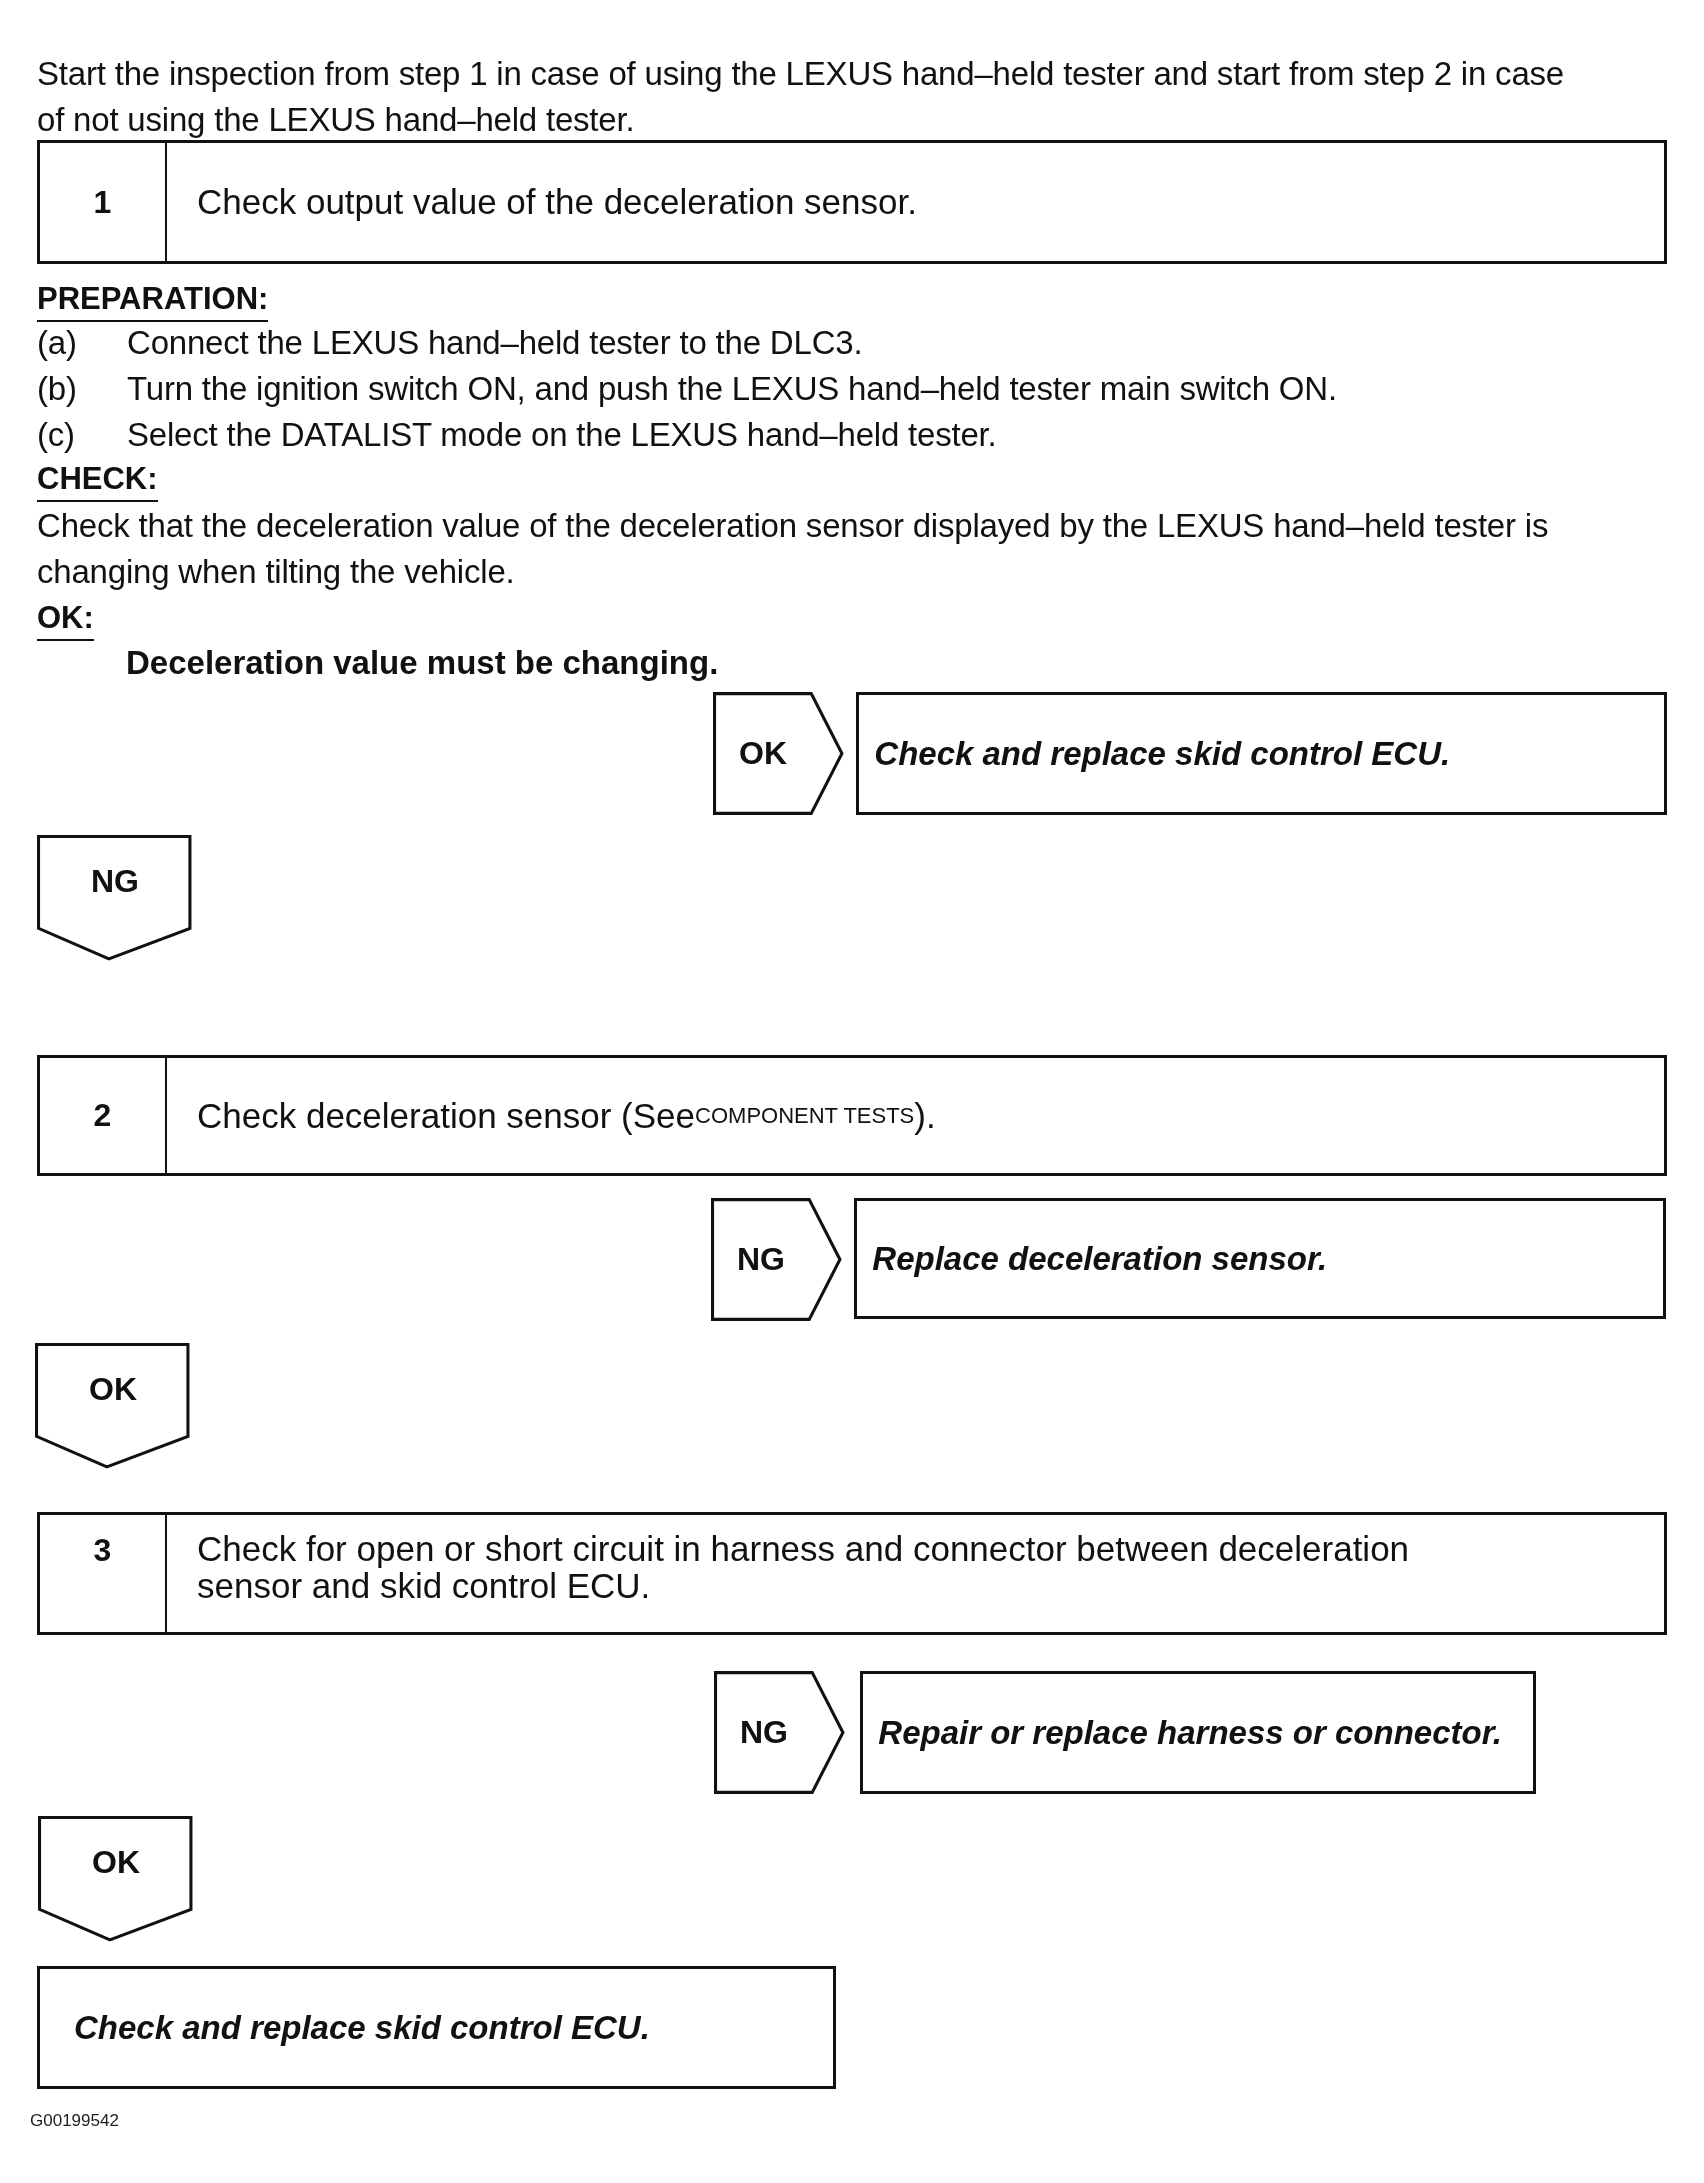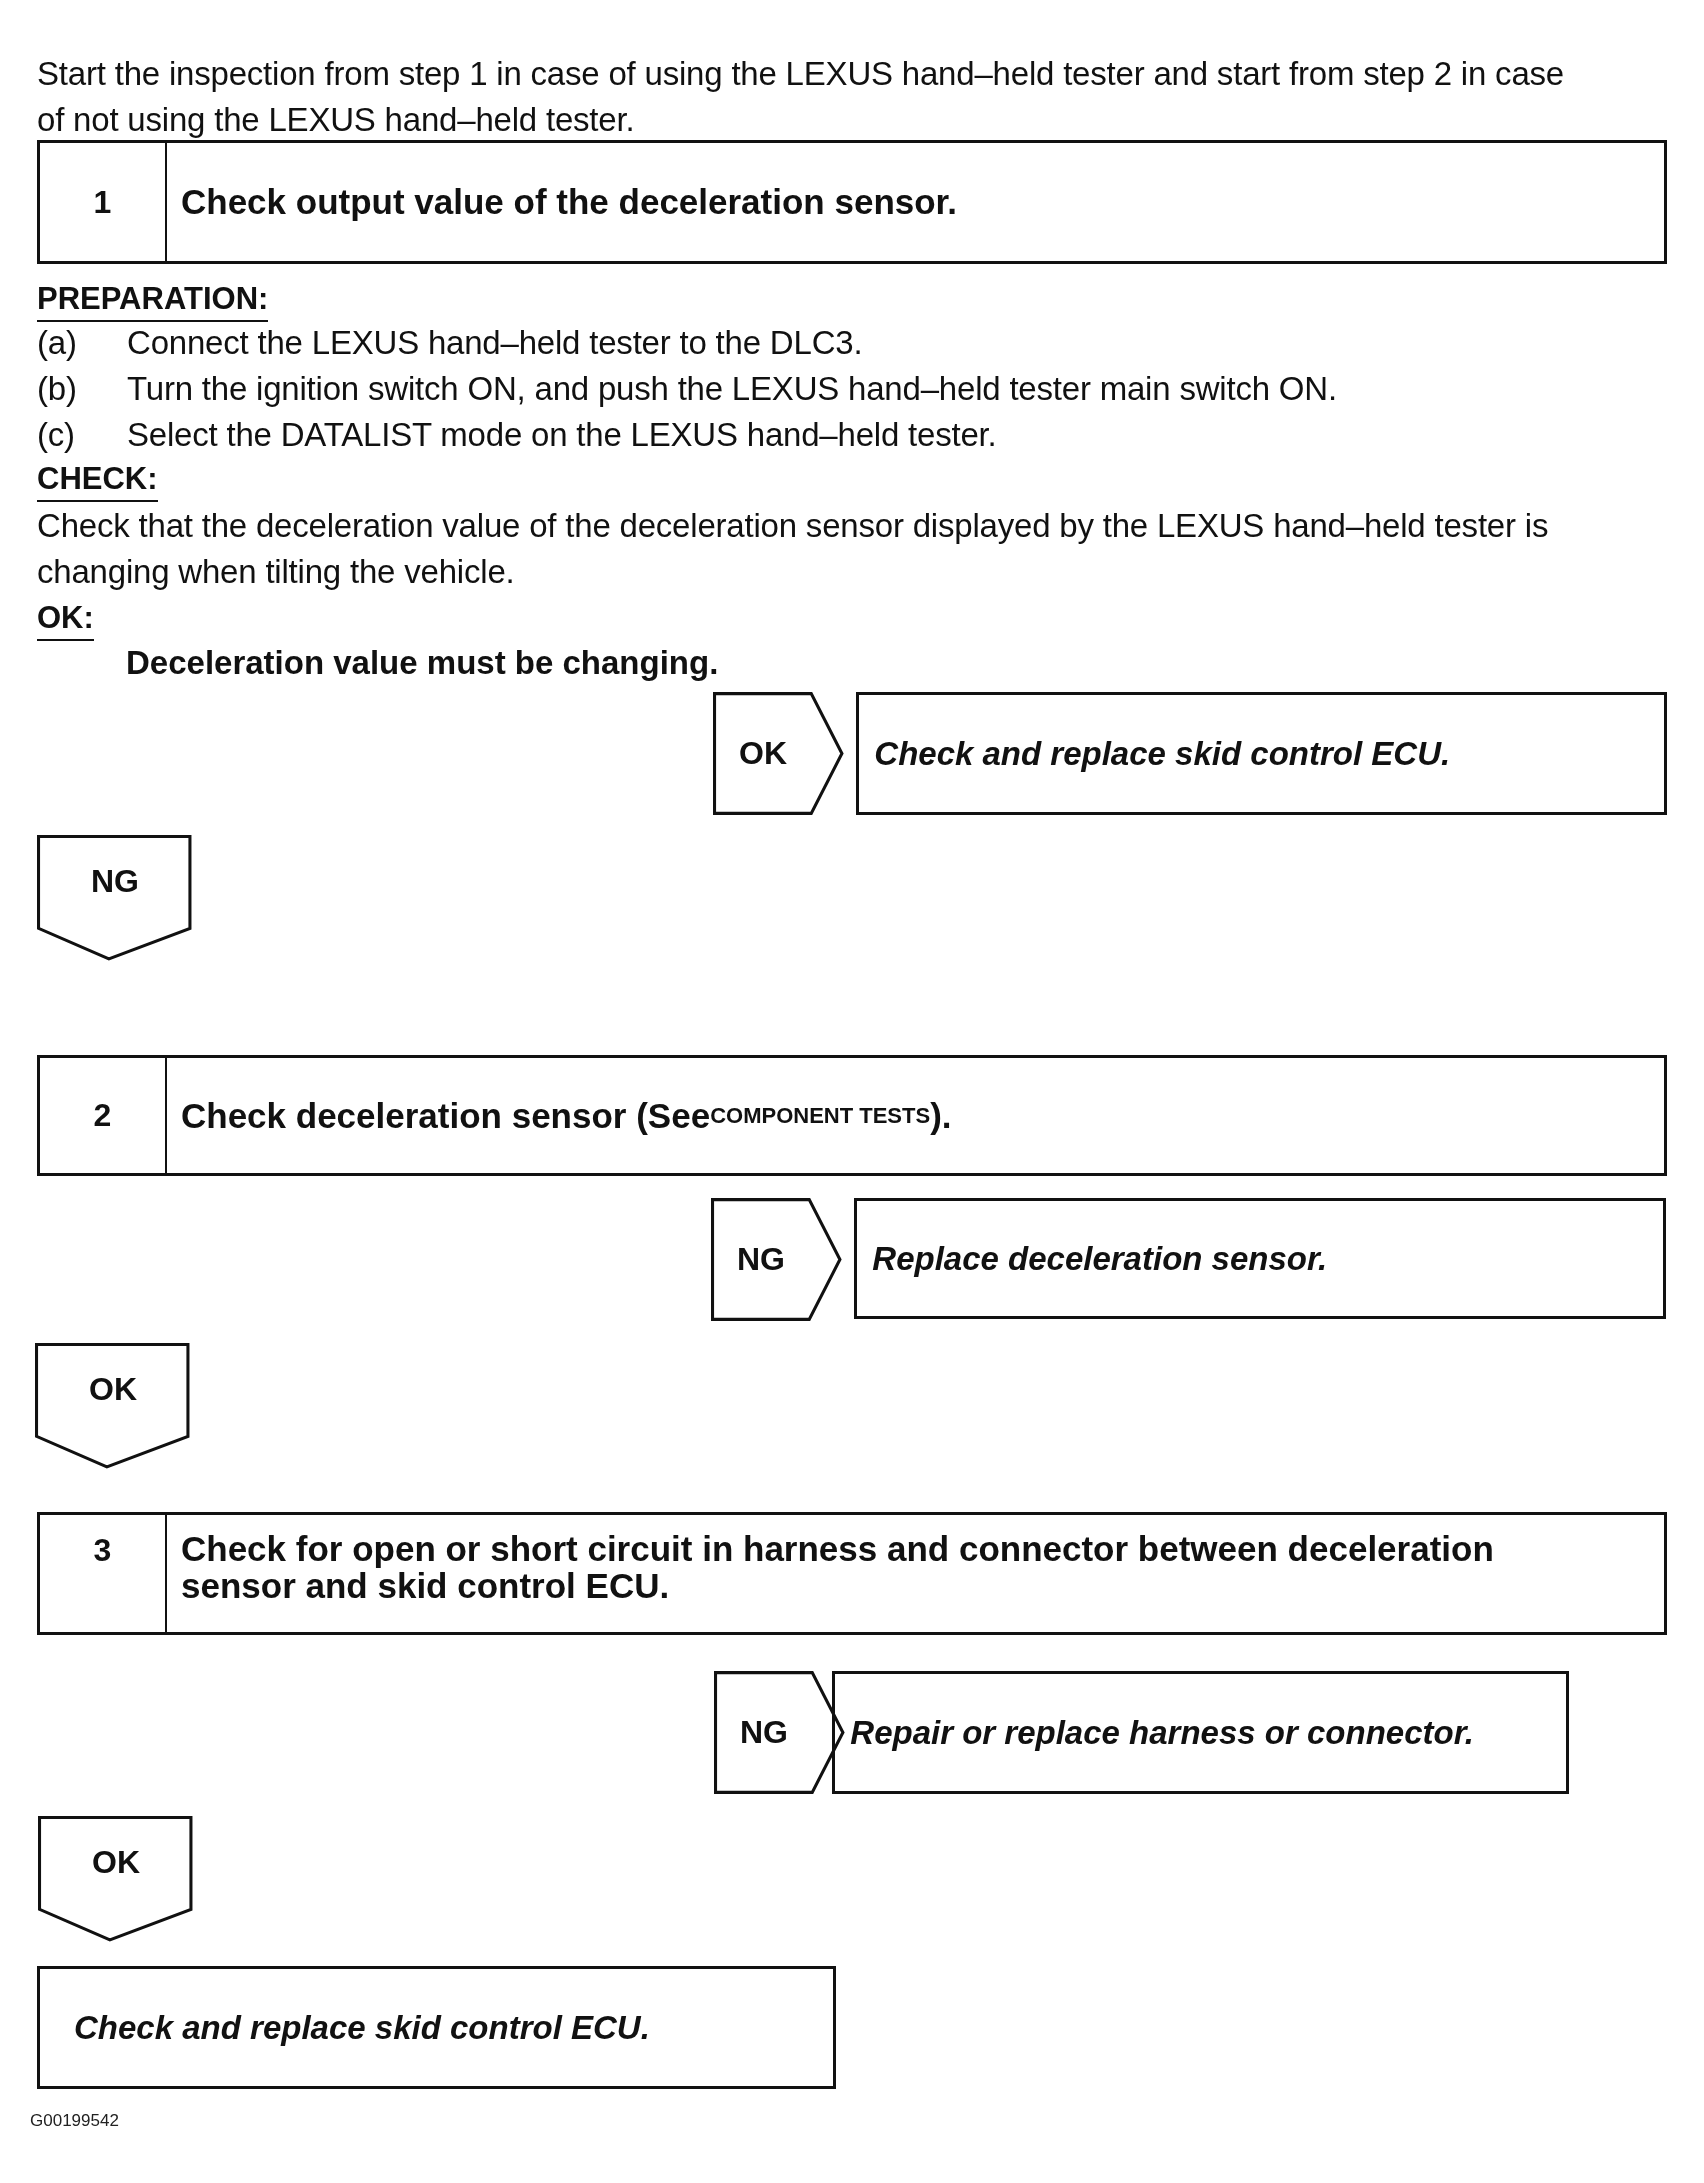--- a/index.html
+++ b/index.html
@@ -14,22 +14,22 @@
     .step-box {
       position: absolute; left: 37px; width: 1630px; box-sizing: border-box;
       border: 3.1px solid #111; display: flex;
     }
     .step-num {
       width: 127px; flex: 0 0 127px; border-right: 2.3px solid #111; box-sizing: border-box;
       display: flex; align-items: center; justify-content: center;
       font-size: 32px; font-weight: bold;
     }
     .step-title {
-      flex: 1; display: flex; align-items: center; padding-left: 14px;
-      font-size: 35px; font-weight: bold; line-height: 38px; text-align: right;
+      flex: 1; display: flex; align-items: center; padding-left: 30px;
+      font-size: 35px; font-weight: normal; line-height: 38px; text-align: right;
     }
     .step-title .caps { font-size: 22px; }
     .result-box {
       position: absolute; box-sizing: border-box; border: 3.1px solid #111;
       display: flex; align-items: center; padding-left: 15.3px;
       font-size: 33px; font-weight: bold; font-style: italic;
     }
     .right-arrow { position: absolute; width: 132px; height: 123px; }
     .right-arrow svg, .down-arrow svg { position: absolute; left: 0; top: 0; }
     .right-arrow .lbl {
@@ -141,21 +141,21 @@
     <span>sensor and skid control ECU.</span>
   </div>
 </div>
 
 <div class="right-arrow" style="left:714px; top:1671px;">
   <svg width="132" height="123" viewBox="0 0 172 160">
     <polygon points="2,2 128,2 168,80 128,158 2,158" fill="none" stroke="#111" stroke-width="4"></polygon>
   </svg>
   <div class="lbl">NG</div>
 </div>
-<div class="result-box" style="left:832px; top:1671px; width:737px; height:123px;">Repair or replace harness or connector.</div>
+<div class="result-box" style="left:860px; top:1671px; width:676px; height:123px;">Repair or replace harness or connector.</div>
 
 <div class="down-arrow" style="left:38px; top:1816px;">
   <svg width="156" height="127" viewBox="0 0 204 166">
     <polygon points="2,2 200,2 200,122 94,162 2,122" fill="none" stroke="#111" stroke-width="4"></polygon>
   </svg>
   <div class="lbl">OK</div>
 </div>
 
 <div class="result-box" style="left:37px; top:1966px; width:799px; height:123px; padding-left:34px;">Check and replace skid control ECU.</div>
 

